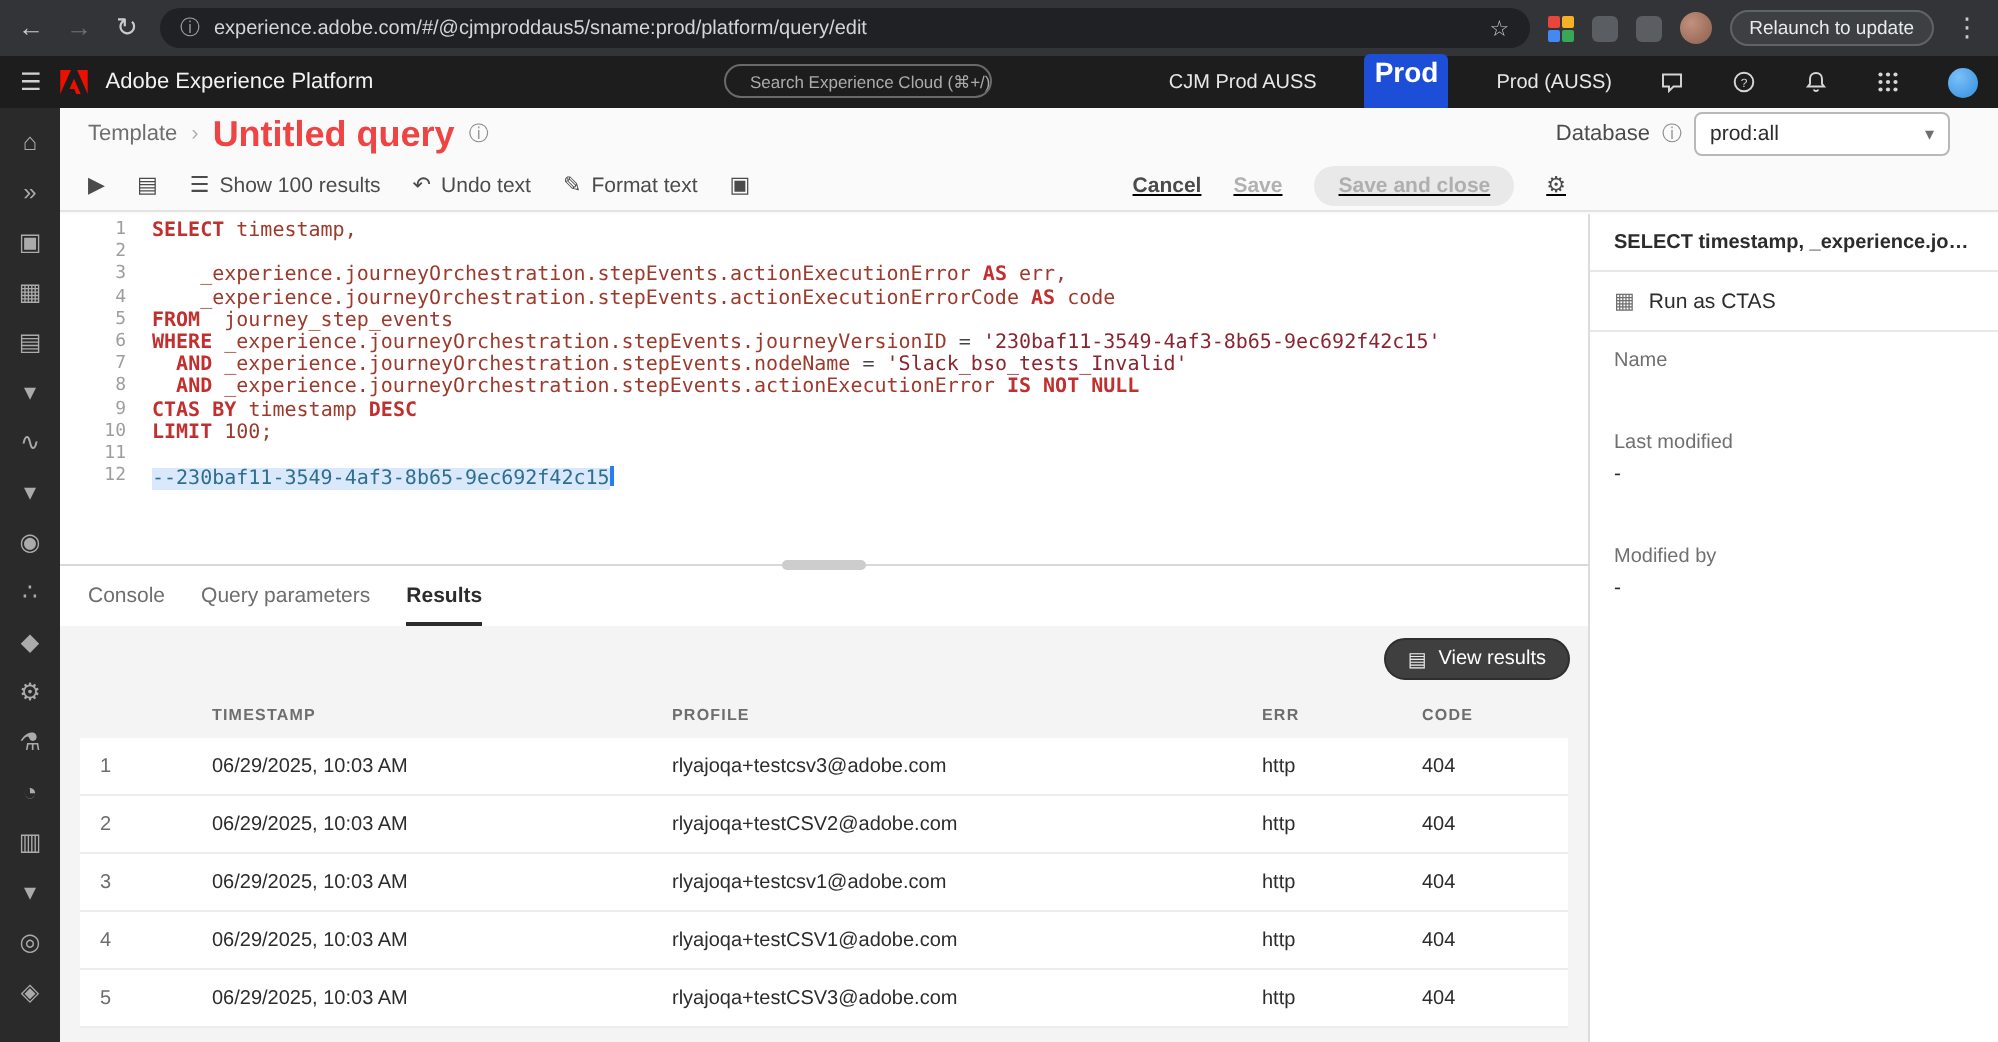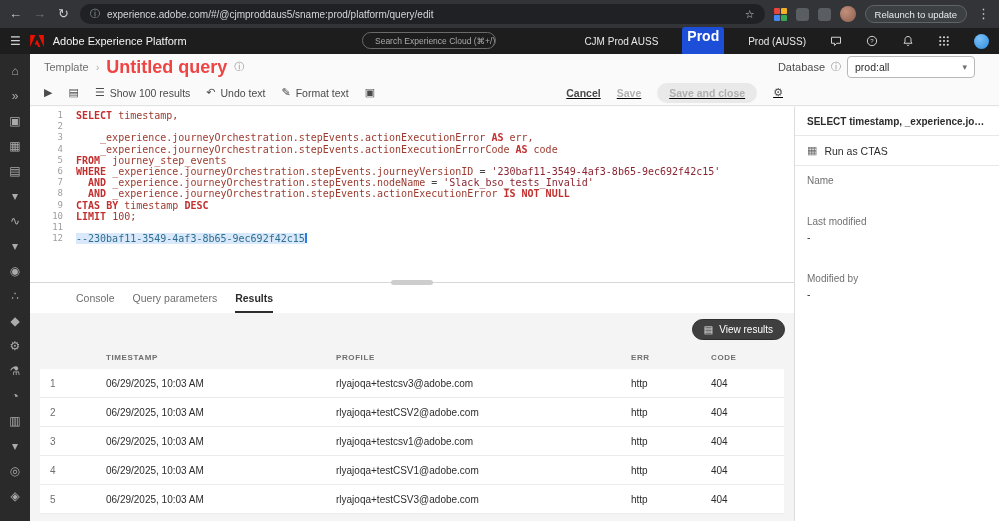--- a/index.html
+++ b/index.html
@@ -86,21 +86,21 @@
   .tok-t { color:#9c3a2e; }
   .tok-s { color:#8a2430; }
   .tok-o { color:#444444; }
   .tok-c { color:#2e6e8e; background:#d9e8fb; }
   .caret { display:inline-block; width:2px; height:10px; background:#2680eb; vertical-align:-1px; }
 
   
   .bottom { flex:1; display:flex; flex-direction:column; border-top:1px solid #d8d8d8; position:relative; background:#fff; }
   .drag-handle { position:absolute; top:-3px; left:50%; transform:translateX(-50%);
     width:42px; height:5px; border-radius:3px; background:#cdcdcd; }
-  .tabs { height:30px; display:flex; align-items:flex-end; gap:18px; padding:0 14px; background:#fff;margin-left:32px; }
+  .tabs { height:30px; display:flex; align-items:flex-end; gap:18px; padding:0 14px; background:#fff; }
   .tab { font-size:10.5px; color:#6e6e6e; padding-bottom:7px; border-bottom:2px solid transparent; }
   .tab.active { color:#2c2c2c; font-weight:bold; border-bottom-color:#2c2c2c; }
   .results { flex:1; background:#f4f4f4; position:relative; padding:6px 10px 0; }
   .view-btn { position:absolute; top:6px; right:9px; height:21px; background:#3f3f3f; border:1px solid #2e2e2e;
     color:#fff; border-radius:12px; font-size:10px; display:flex; align-items:center; gap:6px; padding:0 11px; }
   .view-btn .vb-ic { font-size:10px; color:#e8e8e8; }
   .rtable { margin-top:26px; }
   .thead, .trow { display:grid; grid-template-columns:60px 230px 295px 80px 1fr; align-items:center; }
   .thead { height:24px; color:#6e6e6e; font-size:8px; font-weight:bold; letter-spacing:0.6px; }
   .thead .th { padding-left:6px; }

